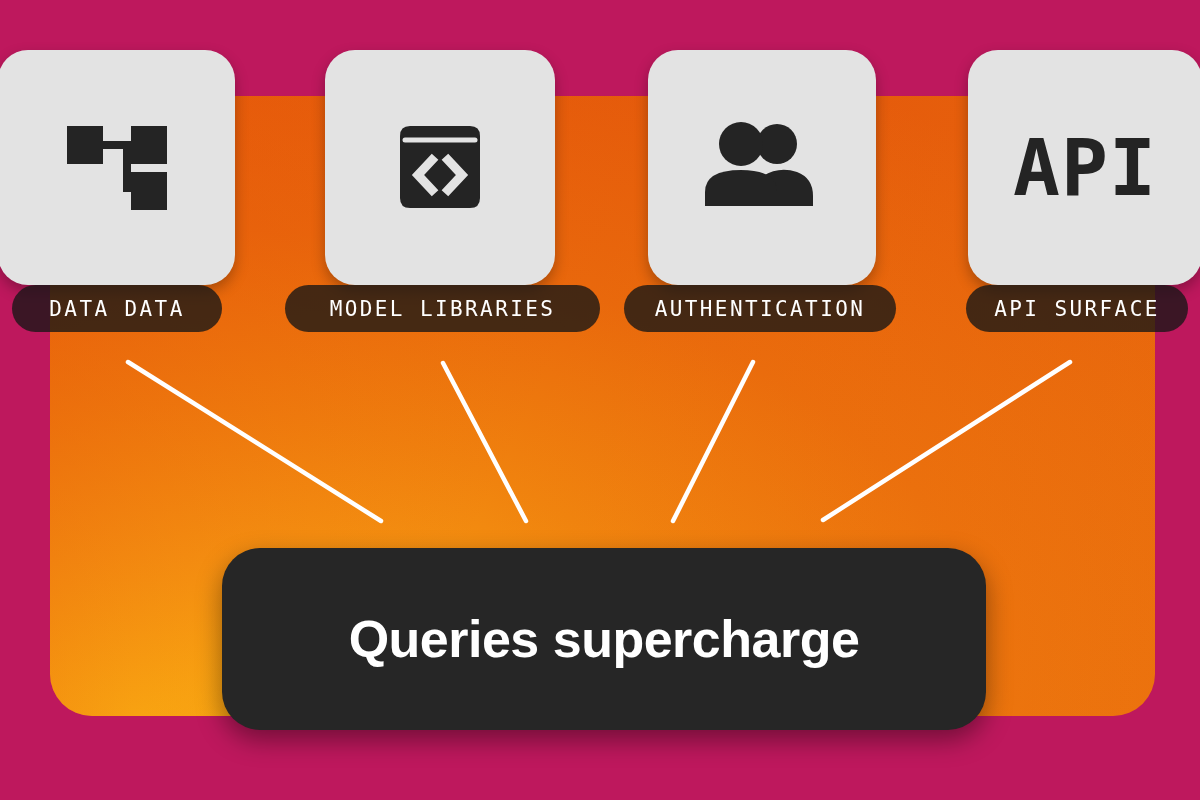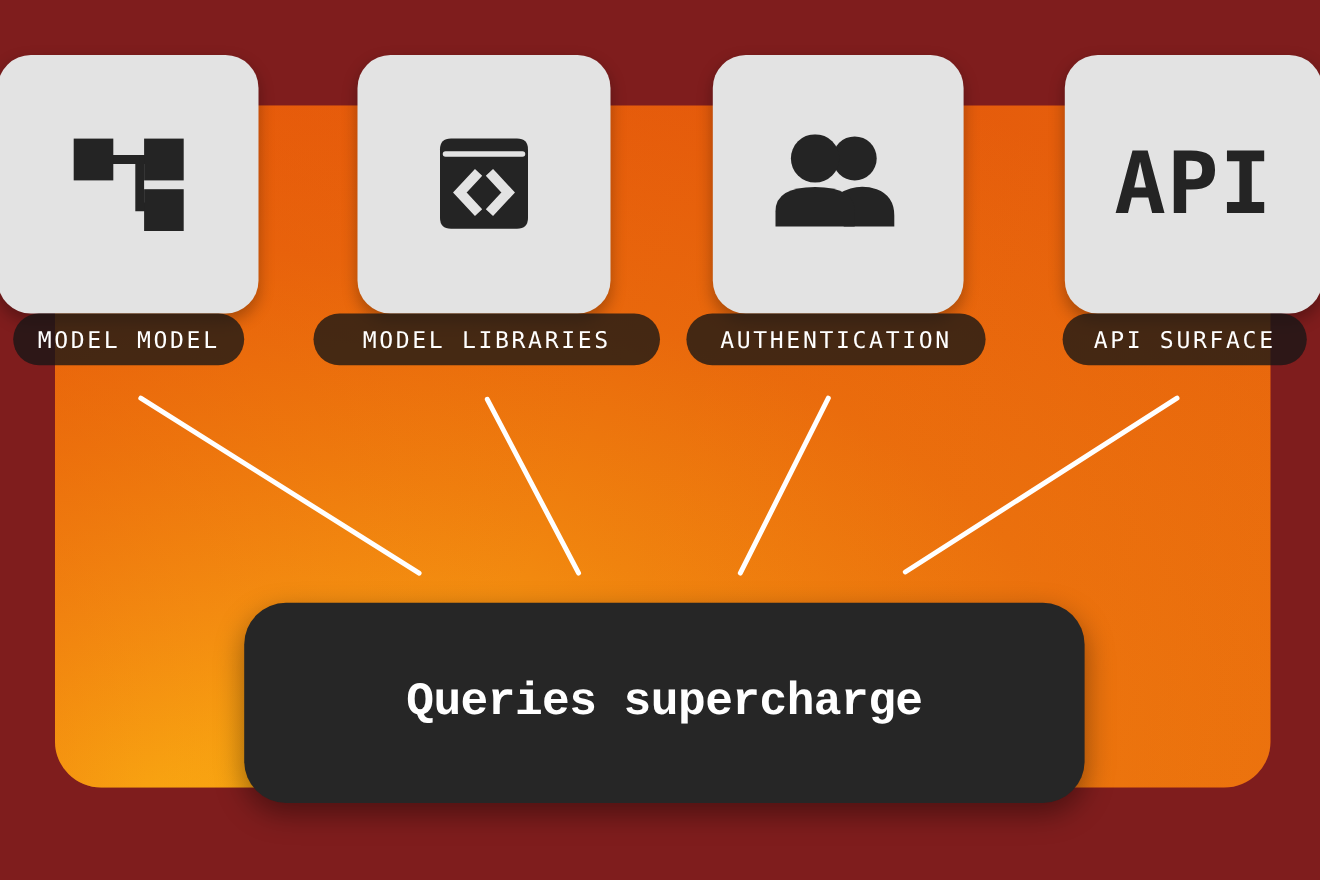--- a/index.html
+++ b/index.html
@@ -5,21 +5,21 @@
   * { margin:0; padding:0; box-sizing:border-box; }
   html, body {
     width:1200px; height:800px;
     background:#000;
     font-family:"Liberation Sans", sans-serif;
     overflow:hidden;
   }
   #stage {
     position:relative;
     width:1200px; height:800px;
-    background:#7f1d1d;
+    background:#be185d;
   }
 
   
   #panel {
     position:absolute;
     left:50px; top:96px;
     width:1105px; height:620px;
     border-radius:42px;
     background:
       radial-gradient(120% 120% at 8% 100%, #FDB813 0%, #F79B12 22%, #F0820E 42%, #E9680C 66%, #E4570B 100%);
@@ -86,23 +86,23 @@
     width:764px; height:182px;
     background:#262626;
     border-radius:38px;
     display:flex;
     align-items:center;
     justify-content:center;
     box-shadow:0 10px 26px rgba(0,0,0,.40);
   }
   #headline-text {
     color:#FFFFFF;
-    font-family:Liberation Mono, monospace;
+    font-family:Liberation Sans, sans-serif;
     font-weight:bold;
-    font-size:42px;
+    font-size:52px;
     line-height:1.12;
     text-align:center;
     letter-spacing:-0.5px;
     padding:0 26px;
   }
 </style>
 </head>
 <body>
 
 <div id="stage">
@@ -148,21 +148,21 @@
         <path d="M4 84 V70 Q4 48 40 48 Q76 48 76 70 V84 Z" fill="#242424"></path>
       </svg>
     </span>
   </div>
 
   <div class="card" id="card-3">
     <span class="glyph" style="font-family:'DejaVu Sans Mono','Liberation Mono',monospace;font-weight:bold;font-size:78px;color:#242424;letter-spacing:1px;">API</span>
   </div>
 
   <div class="pill" id="pill-0">
-    <span>MODEL MODEL</span>
+    <span>DATA DATA</span>
   </div>
   <div class="pill" id="pill-1">
     <span>MODEL LIBRARIES</span>
   </div>
   <div class="pill" id="pill-3">
     <span>API SURFACE</span>
   </div>
   <div class="pill" id="pill-2">
     <span>AUTHENTICATION</span>
   </div>

